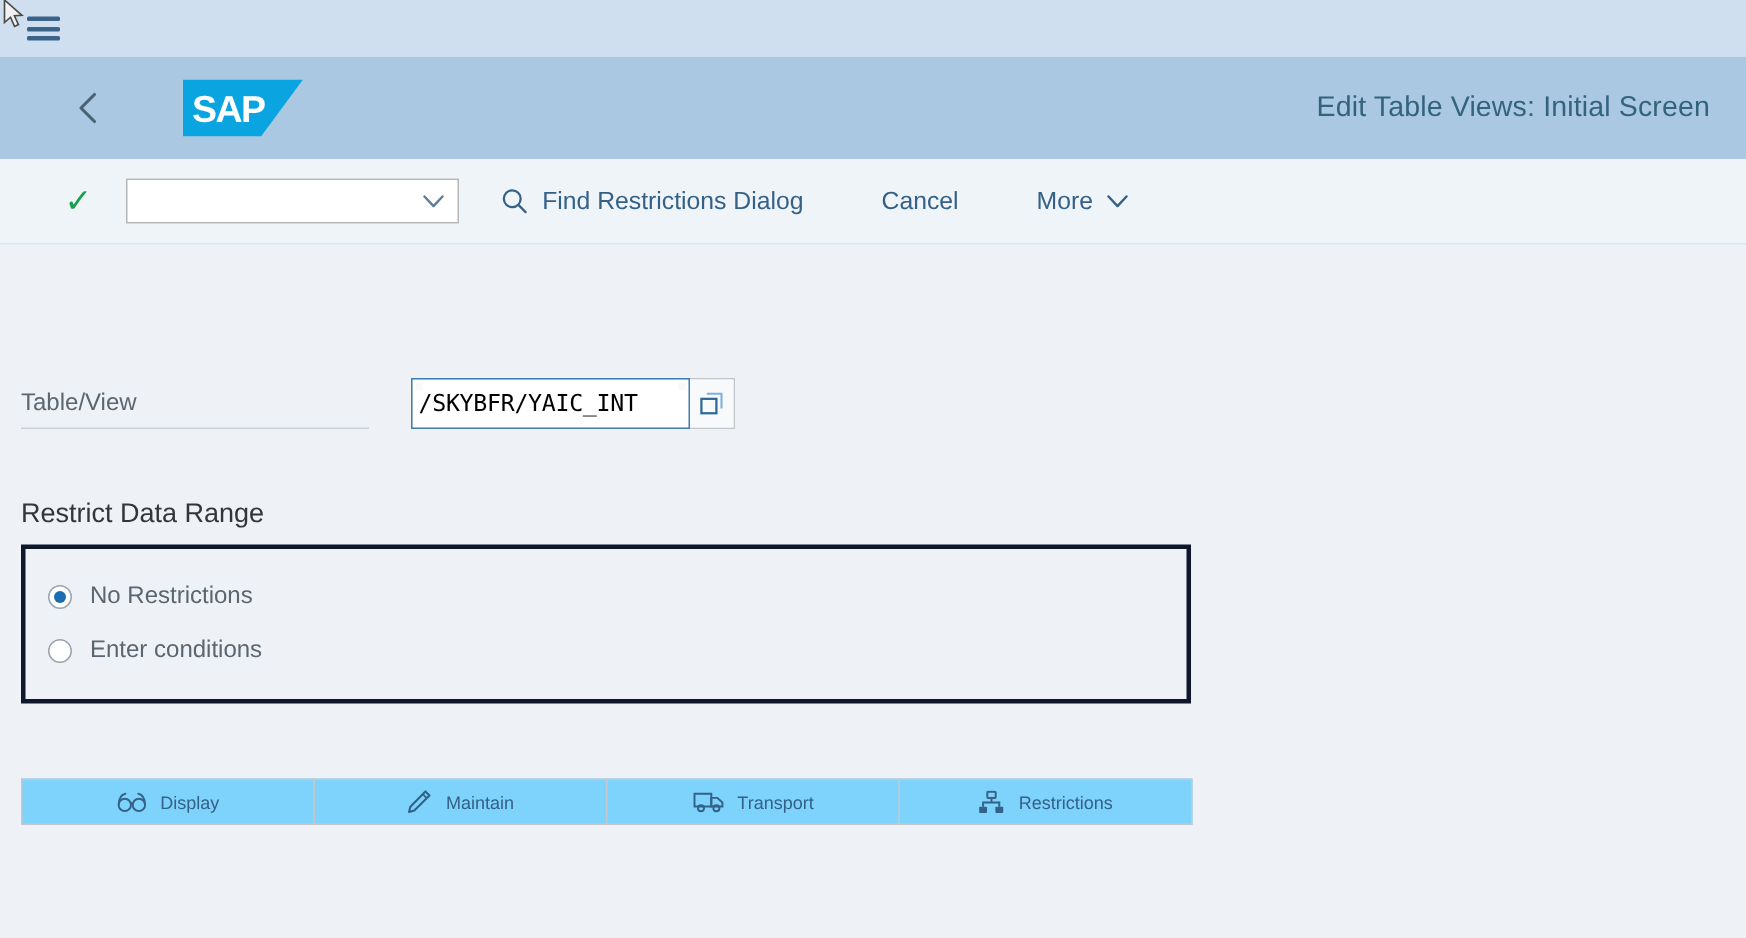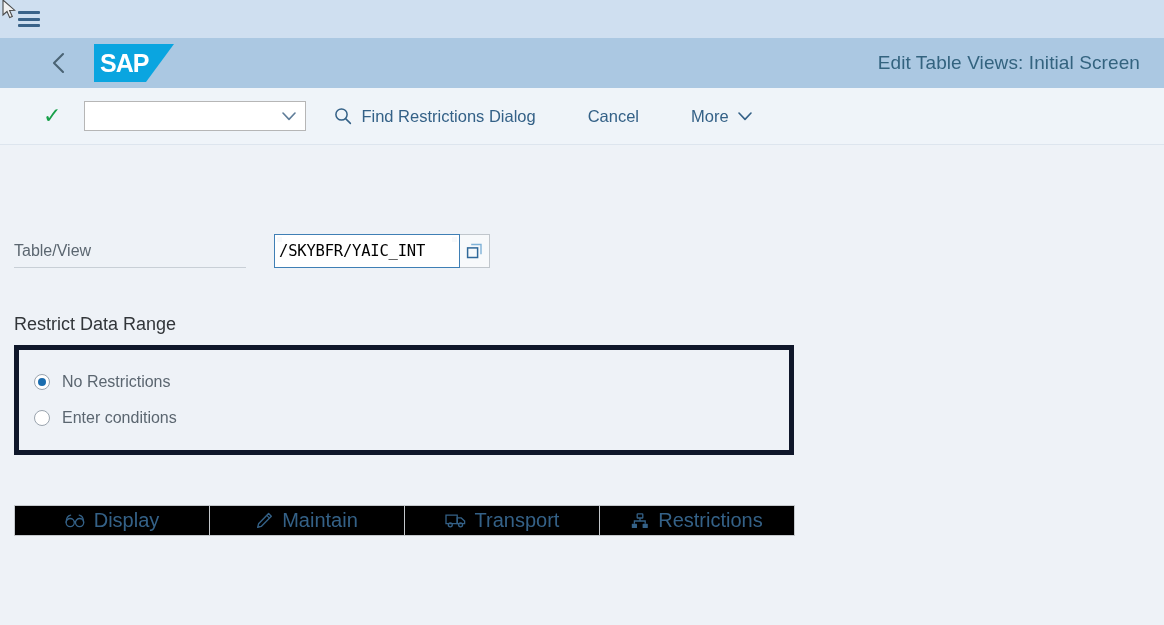--- a/index.html
+++ b/index.html
@@ -45,27 +45,28 @@
     position: absolute;
     left: 2px;
     top: -1px;
     width: 16px;
     height: 22px;
     pointer-events: none;
   }
 
   
   .header {
-    height: 50px;
+    height: 68px;
     background: #abc8e2;
     display: flex;
     align-items: center;
     padding: 0 24px 0 46px;
     box-sizing: border-box;
     position: relative;
+    gap: 28px;
   }
   .back-chevron {
     width: 26px;
     height: 26px;
     display: flex;
     align-items: center;
     justify-content: center;
     cursor: pointer;
     margin-right: 22px;
   }
@@ -206,21 +207,21 @@
 
   
   .section-title {
     font-size: 18px;
     color: #32363a;
     margin-top: 46px;
   }
   .panel {
     margin-top: 10px;
     width: 780px;
-    border: 5px solid #0f172a;
+    border: 3px solid #0f172a;
     box-sizing: border-box;
     padding: 14px 0 14px 0;
     background: #eef2f7;
   }
   .radio-row {
     display: flex;
     align-items: center;
     height: 36px;
     padding-left: 15px;
   }
@@ -277,29 +278,29 @@
 
   
   .action-row {
     display: flex;
     margin-top: 50px;
     width: 781px;
   }
   .action-btn {
     flex: 1;
     height: 31px;
-    background: #000000;
+    background: #7dd3fc;
     border: 1px solid #c4c8cc;
     box-sizing: border-box;
     display: flex;
     align-items: center;
     justify-content: center;
     gap: 9px;
     color: #346187;
-    font-size: 20px;
+    font-size: 12px;
     cursor: pointer;
   }
   .action-btn + .action-btn {
     margin-left: -1px;
   }
   .action-btn svg { flex: none; }
 </style>
 </head>
 <body>
 

